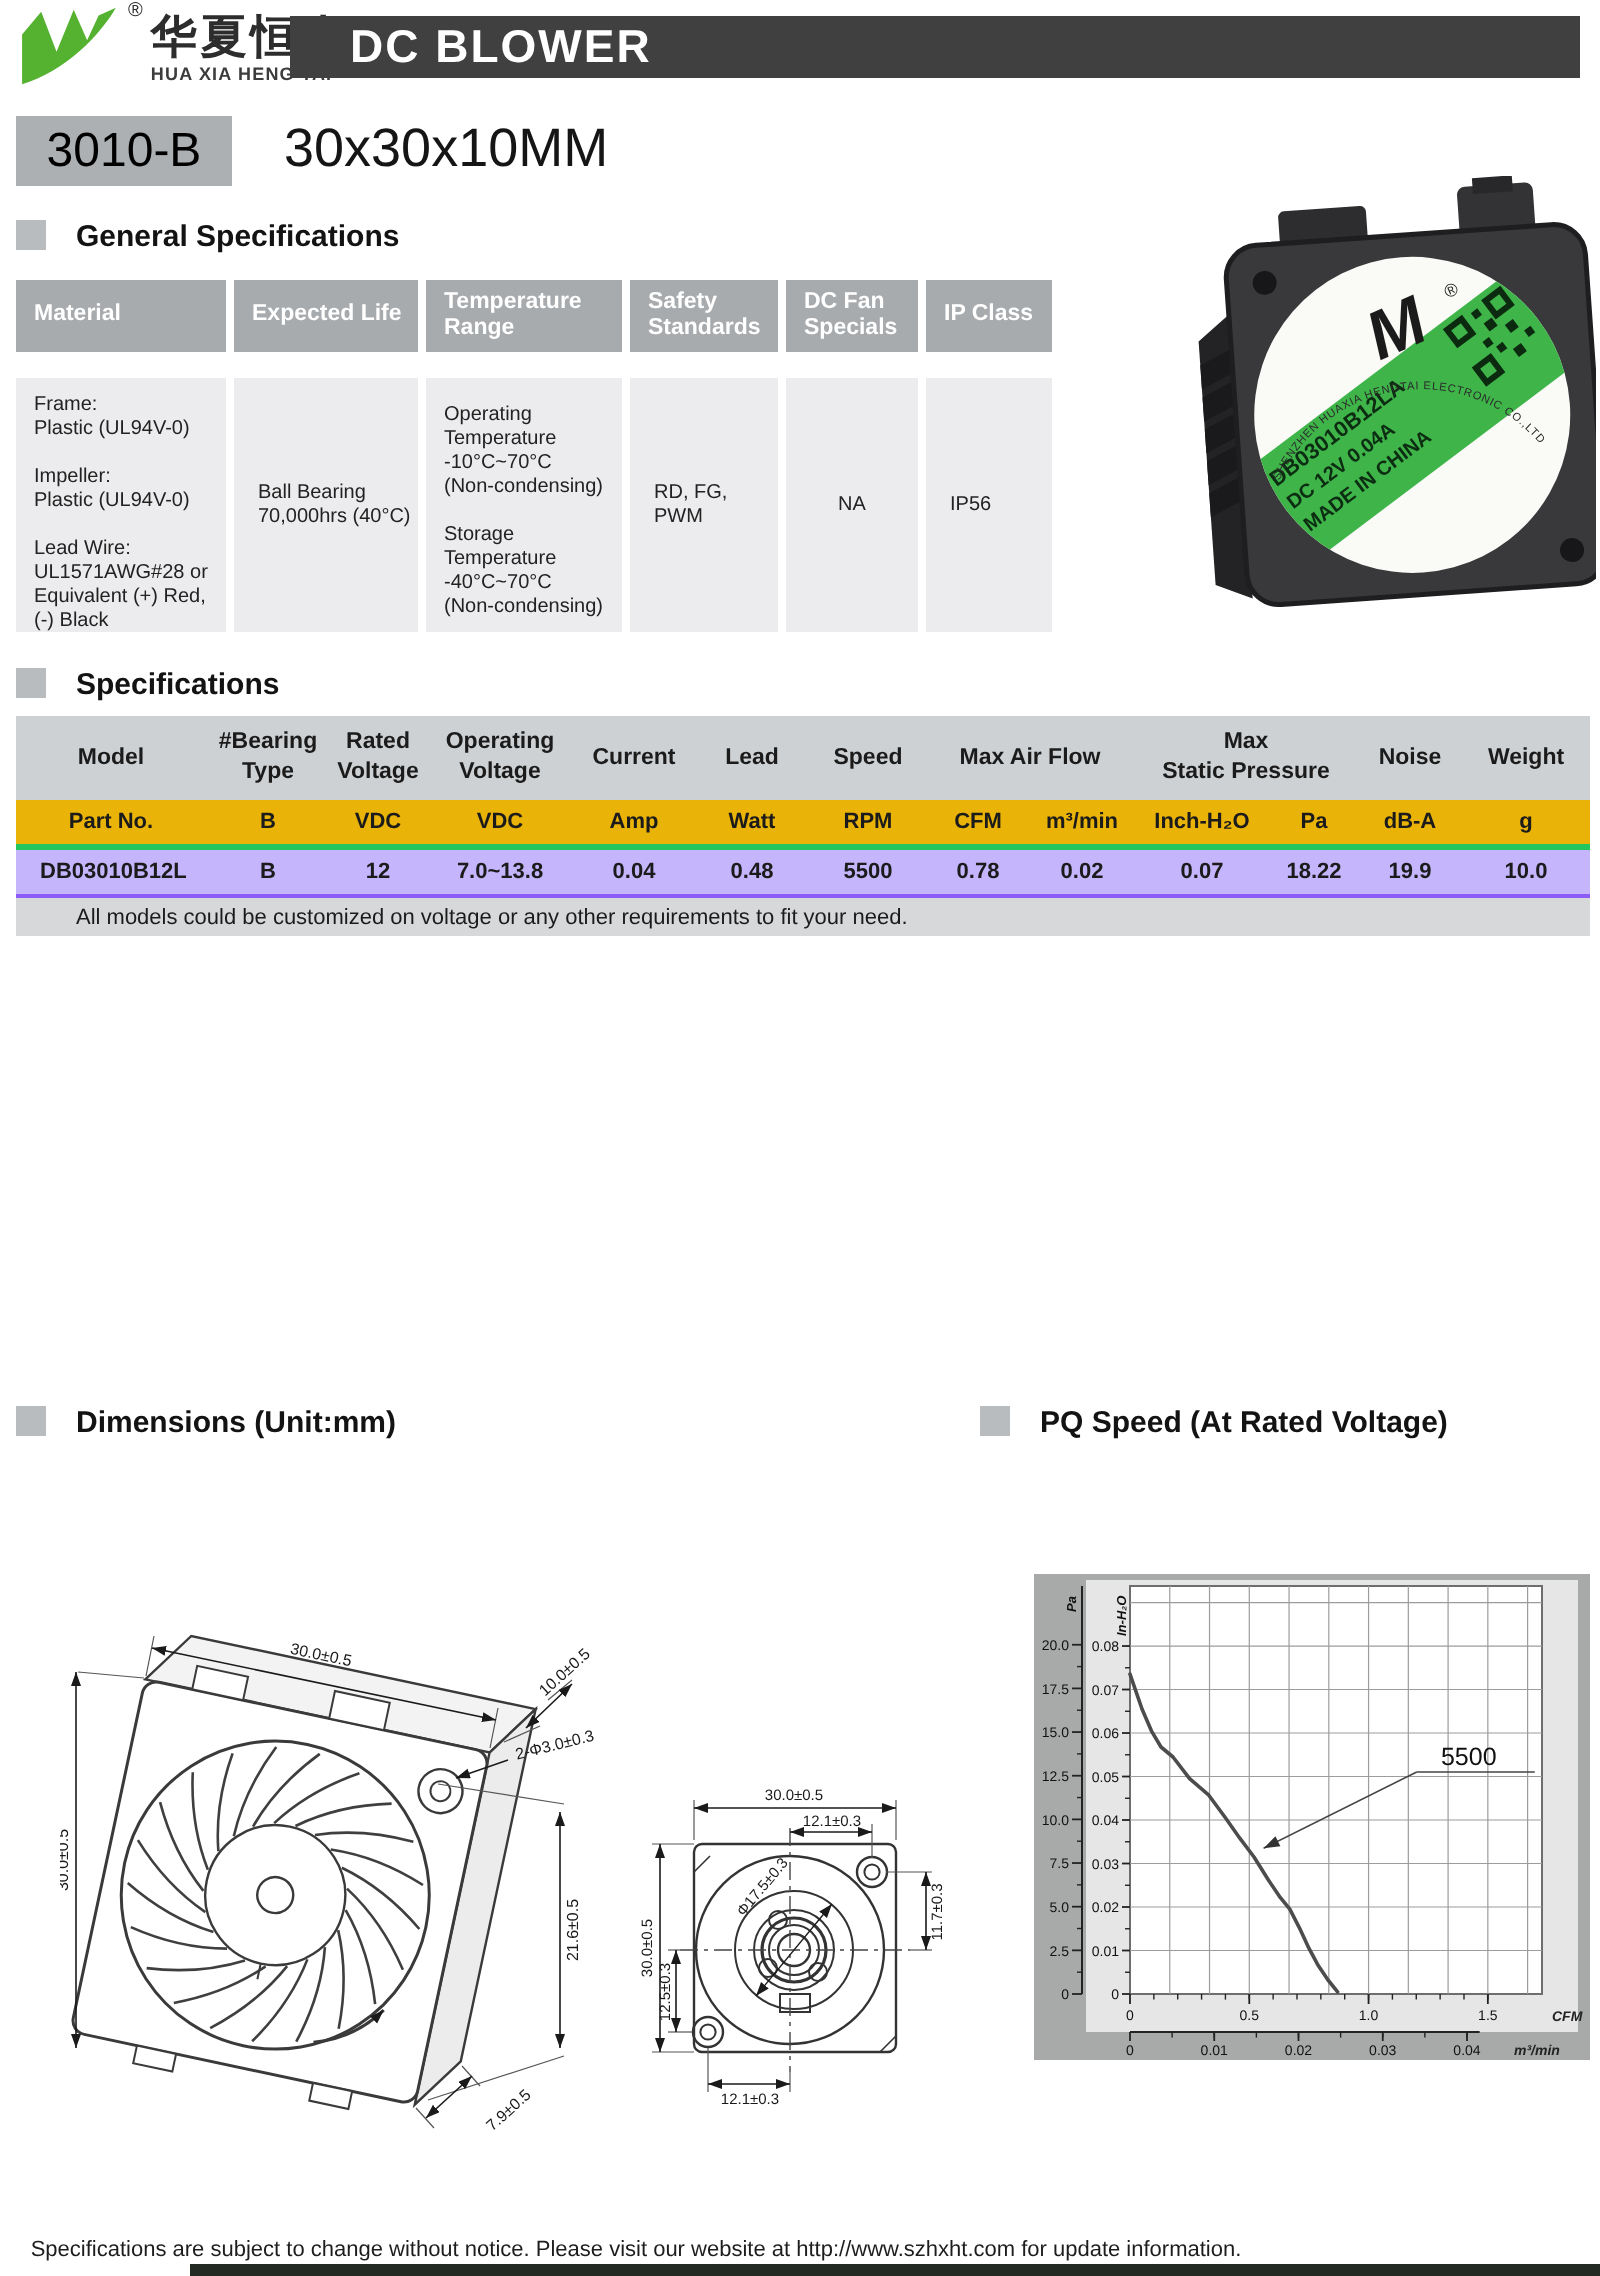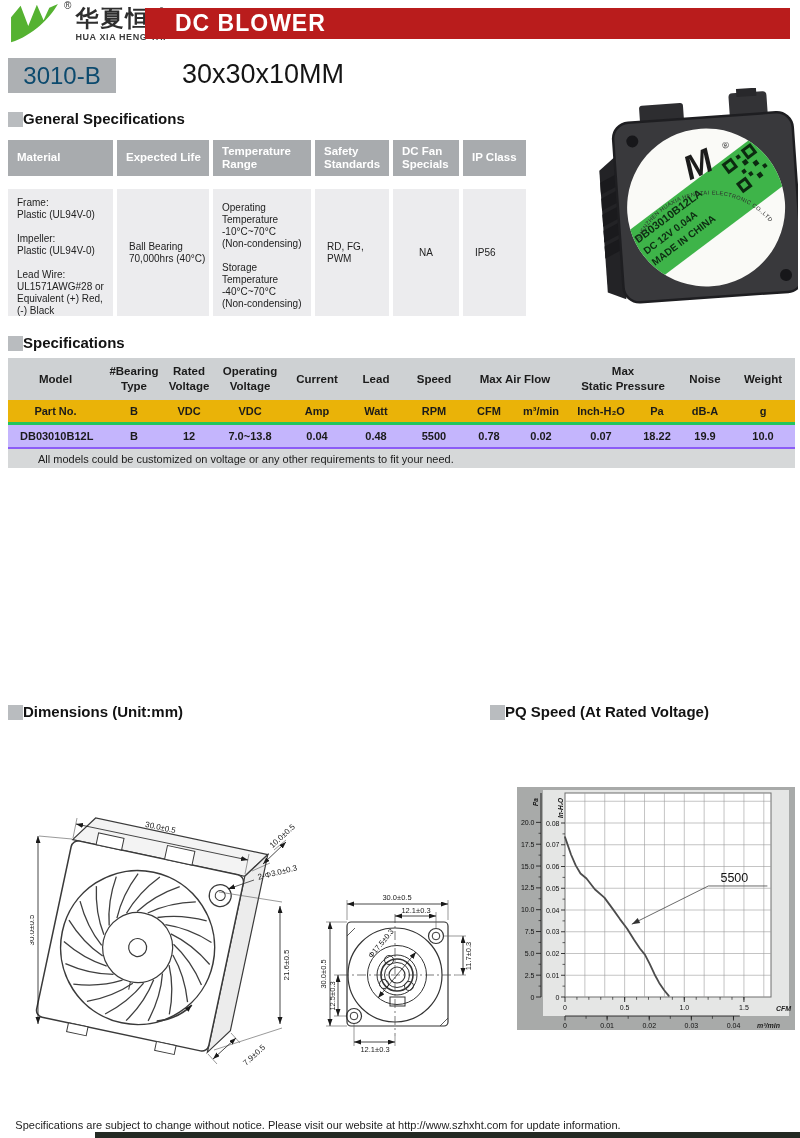--- a/index.html
+++ b/index.html
@@ -7,28 +7,28 @@
   .page{position:relative;width:800px;height:1138px;background:#ffffff;overflow:hidden;}
   .abs{position:absolute;}
   svg text{font-family:"Liberation Sans",sans-serif;}
 
   
   .brand{left:8px;top:2px;display:flex;align-items:flex-start;gap:4px;}
   .brand .reg{font-size:10px;color:#2e2e2e;margin-top:-2px;}
   .brand-txt{display:flex;flex-direction:column;margin-top:4px;}
   .brand-cn{font-size:23px;font-weight:bold;color:#2d2d2d;letter-spacing:2px;line-height:1.05;}
   .brand-en{font-size:9px;font-weight:bold;color:#3c3c3c;letter-spacing:0.6px;margin-top:2px;}
-  .titlebar{left:145px;top:8px;width:645px;height:31px;background:#b91c1c;color:#ffffff;
+  .titlebar{left:145px;top:8px;width:645px;height:31px;background:#404040;color:#ffffff;
             font-size:23px;font-weight:bold;letter-spacing:1px;line-height:31px;padding-left:30px;box-sizing:border-box;}
-  .badge{left:8px;top:58px;width:108px;height:35px;background:#adb0b3;color:#0c4a6e;
+  .badge{left:8px;top:58px;width:108px;height:35px;background:#adb0b3;color:#000000;
          font-size:24px;text-align:center;line-height:35px;}
-  .sizelbl{left:142px;top:59px;font-size:27px;color:#151515;margin-left:40px;}
+  .sizelbl{left:142px;top:59px;font-size:27px;color:#151515;}
 
   
-  .sec{position:absolute;display:flex;align-items:flex-end;gap:0;}
+  .sec{position:absolute;display:flex;align-items:flex-start;gap:15px;}
   .sec .bullet{width:15px;height:15px;background:#b9bcbf;}
   .sec .t{font-weight:bold;font-size:15px;color:#131313;}
 
   
   .gtable{left:8px;top:140px;display:grid;grid-template-columns:105px 92px 98px 74px 66px 63px;
           grid-template-rows:36px 127px;gap:13px 4px;}
   .gh{background:#a8abae;color:#ffffff;font-weight:bold;font-size:11.5px;display:flex;align-items:center;
       padding-left:9px;white-space:pre-line;line-height:1.15;}
   .gc{background:#ececee;color:#222222;font-size:10px;line-height:1.2;white-space:pre-line;
       padding:8px 4px 4px 9px;box-sizing:border-box;}

